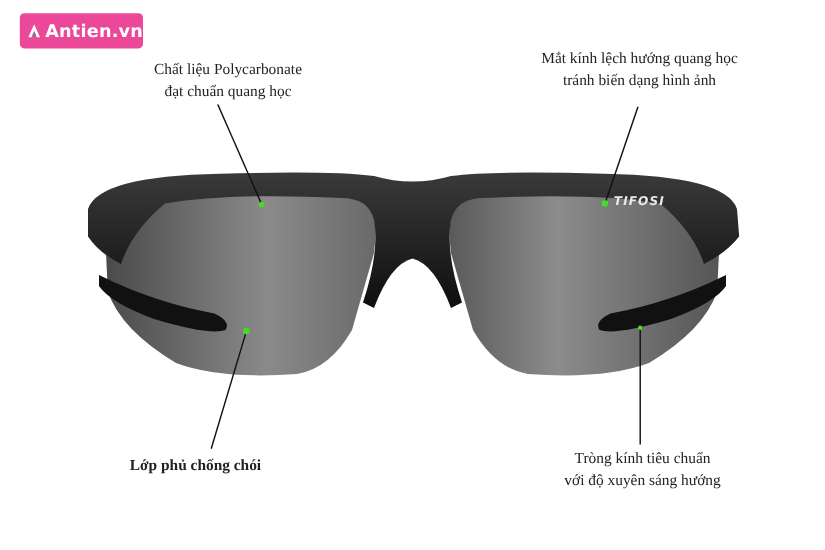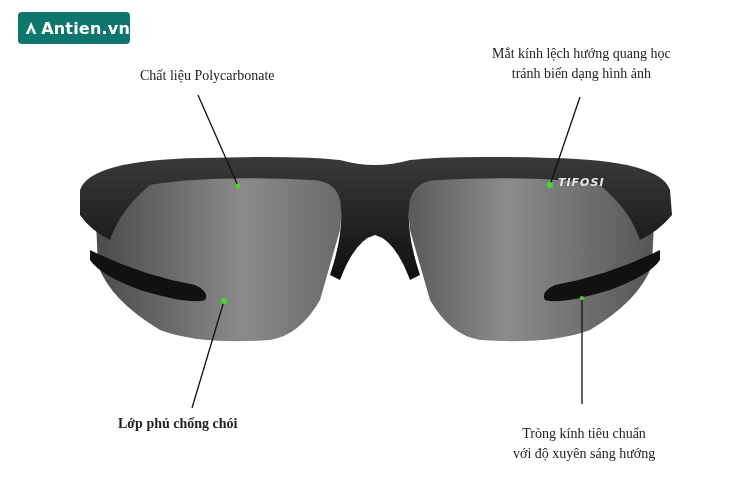--- a/index.html
+++ b/index.html
@@ -1,17 +1,17 @@
 <!DOCTYPE html>
 <html><head>
 <meta charset="utf-8">
 <style>
   html, body { margin:0; padding:0; }
   body { width:750px; height:500px; background:#ffffff; position:relative; overflow:hidden; font-family:"Liberation Serif", serif; }
-  .logo { position:absolute; left:18px; top:12px; width:112px; height:32px; background:#0f766e; border-radius:4px; display:flex; align-items:center; }
+  .logo { position:absolute; left:18px; top:12px; width:112px; height:32px; background:#ec4899; border-radius:4px; display:flex; align-items:center; }
   .logo .mark { width:24px; height:24px; margin-left:6px; }
   .logo .text { color:#fff; font-family:"DejaVu Sans", sans-serif; font-weight:bold; font-size:16px; margin-left:3px; letter-spacing:0.2px; }
   .label { position:absolute; color:#222; font-size:14px; line-height:20px; text-align:center; white-space:nowrap; }
   svg.art { position:absolute; left:0; top:0; }
 </style>
 </head>
 <body>
 
 <div class="logo">
   <svg class="mark" viewBox="0 0 24 24">
@@ -55,26 +55,27 @@
   <line x1="580" y1="97" x2="550" y2="185" stroke="#111" stroke-width="1.3"></line>
   <line x1="224" y1="301" x2="192" y2="408" stroke="#111" stroke-width="1.3"></line>
   <line x1="582" y1="298" x2="582" y2="404" stroke="#111" stroke-width="1.3"></line>
 
   <circle cx="238" cy="186" r="2.5" fill="#44dd22"></circle>
   <circle cx="550" cy="185" r="3" fill="#44dd22"></circle>
   <circle cx="224" cy="301" r="3" fill="#44dd22"></circle>
   <circle cx="582" cy="298" r="2" fill="#44dd22"></circle>
 </svg>
 
-<div class="label" style="left:140px; top:66px;">
+<div class="label" style="left:140px; top:54px;">
   <div>Chất liệu Polycarbonate</div>
+  <div>đạt chuẩn quang học</div>
 </div>
 <div class="label" style="left:492px; top:44px;">
   <div>Mắt kính lệch hướng quang học</div>
   <div>tránh biến dạng hình ảnh</div>
 </div>
 <div class="label" style="left:118px; top:414px;font-weight:bold;">
   <div>Lớp phủ chống chói</div>
 </div>
-<div class="label" style="left:513px; top:424px;">
+<div class="label" style="left:513px; top:408px;">
   <div>Tròng kính tiêu chuẩn</div>
   <div>với độ xuyên sáng hướng</div>
 </div>
 
 </body></html>

